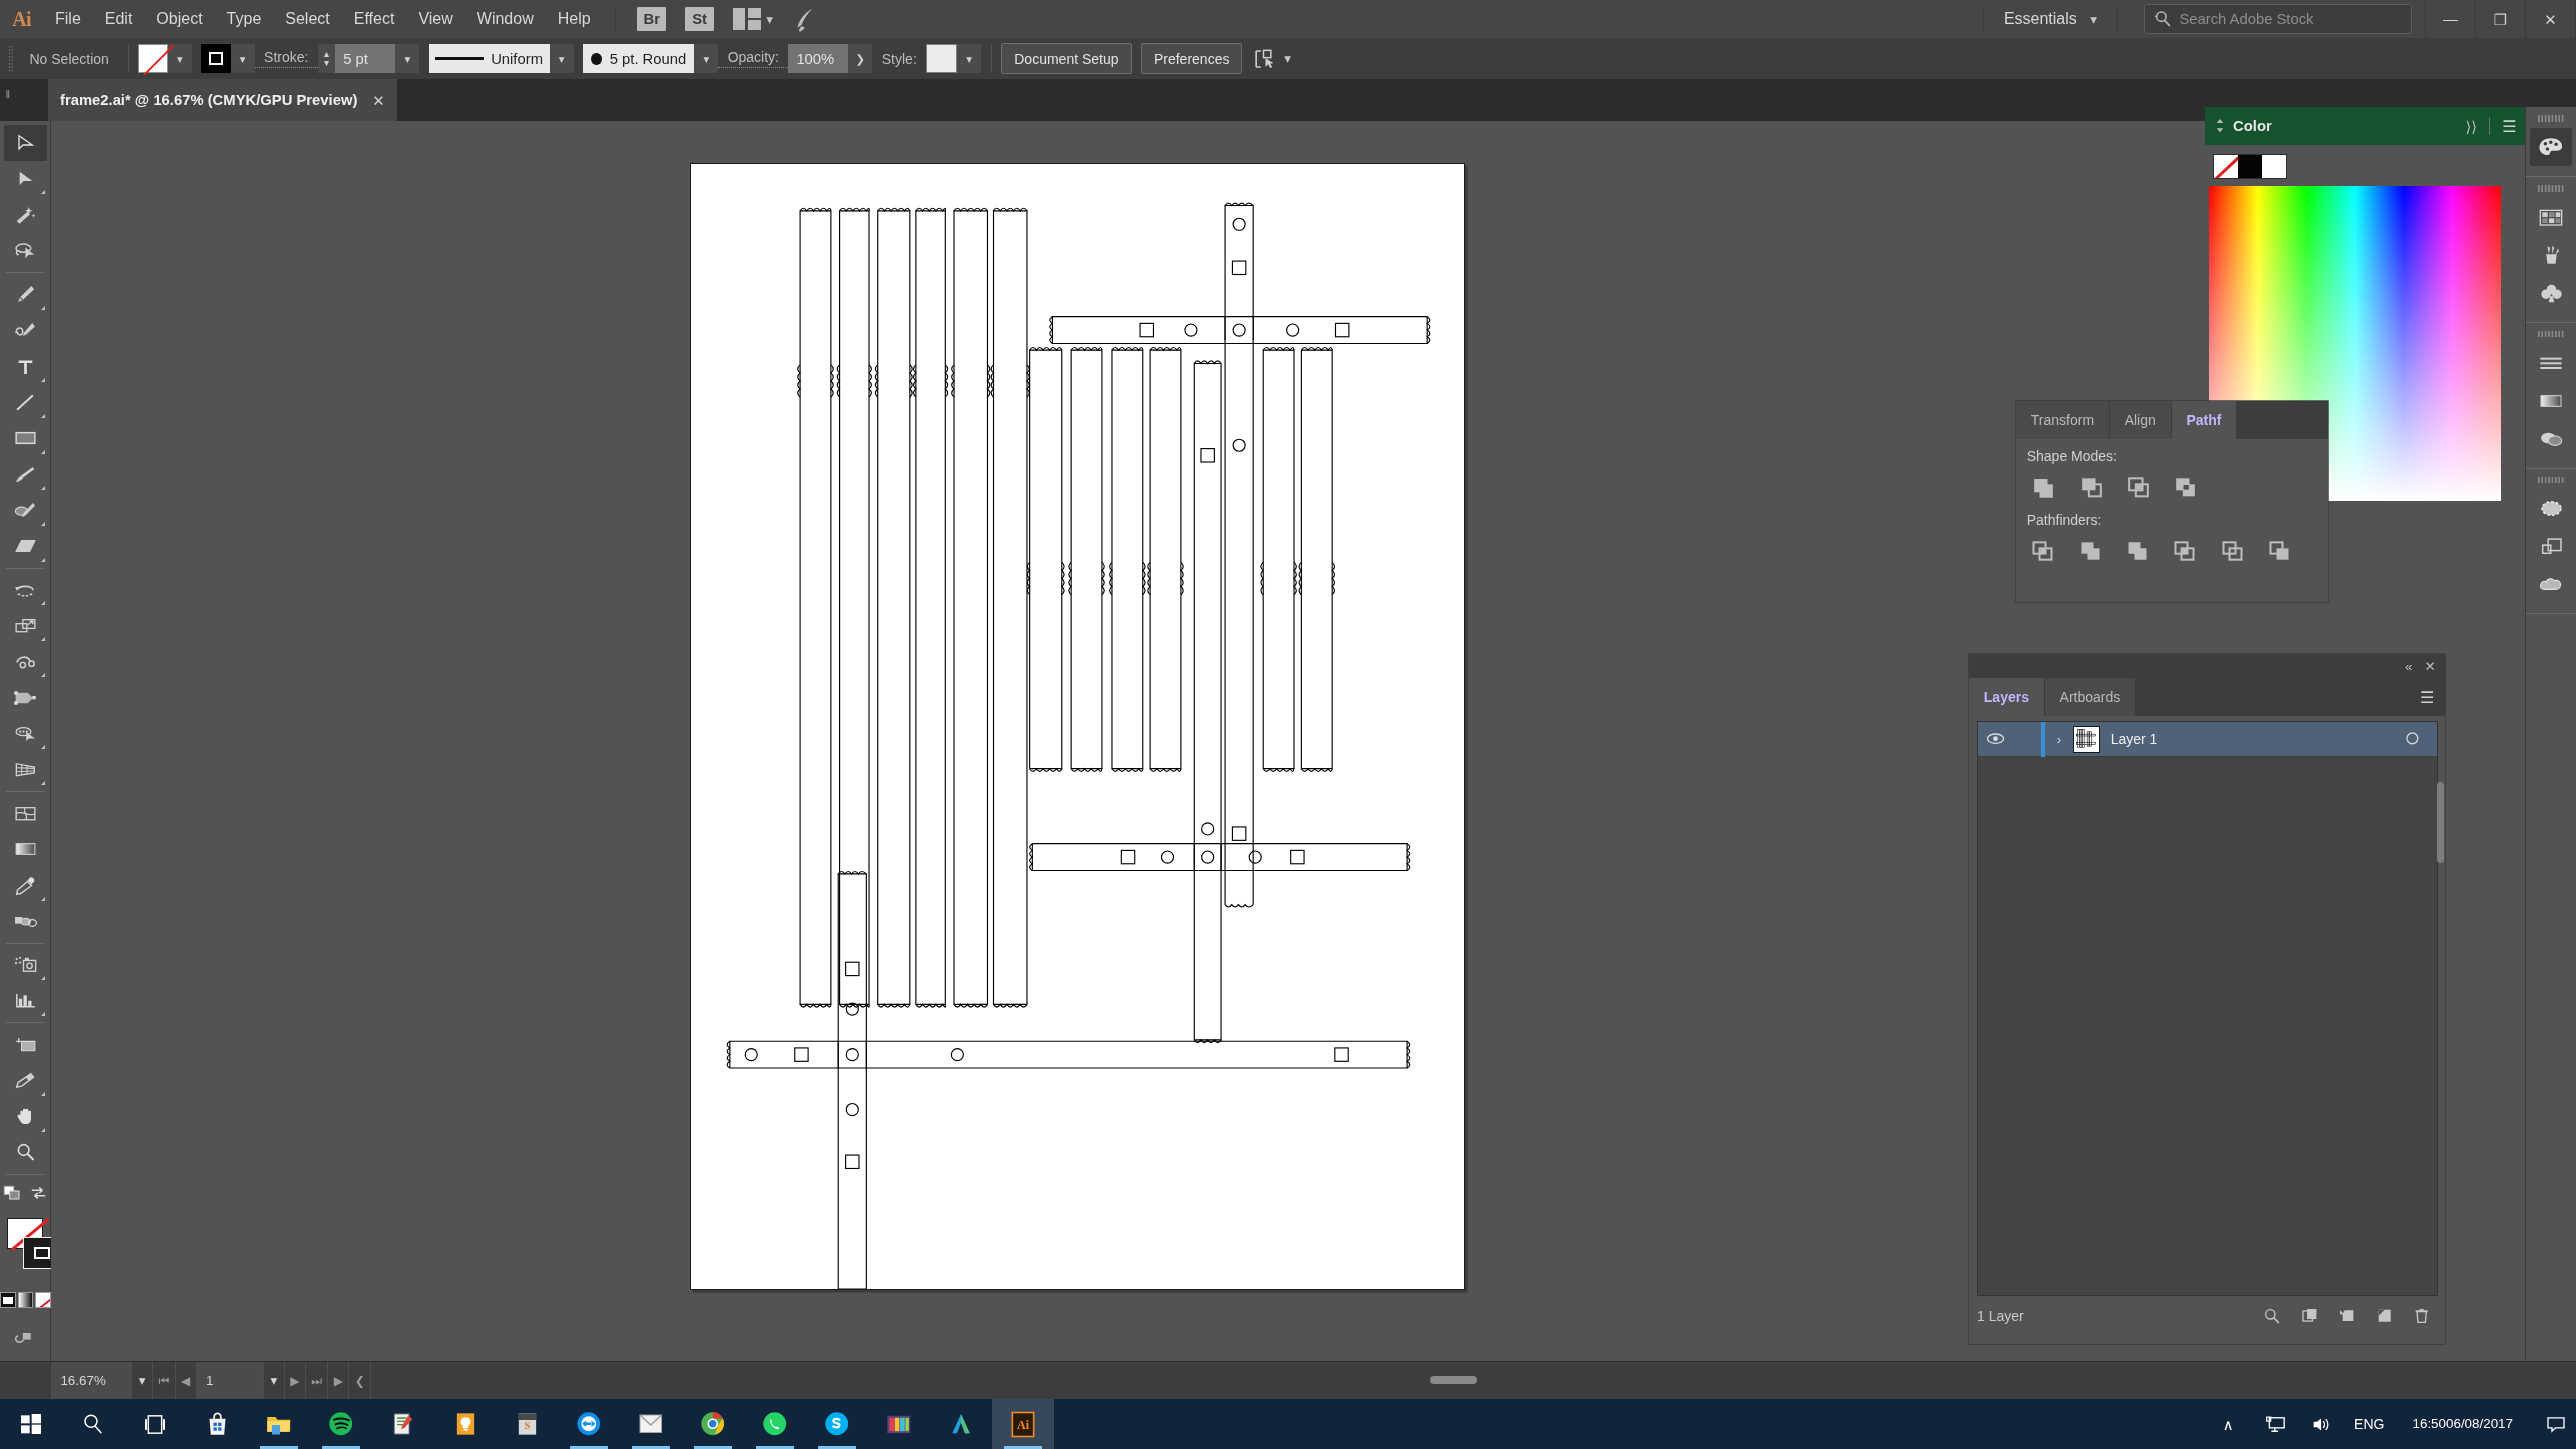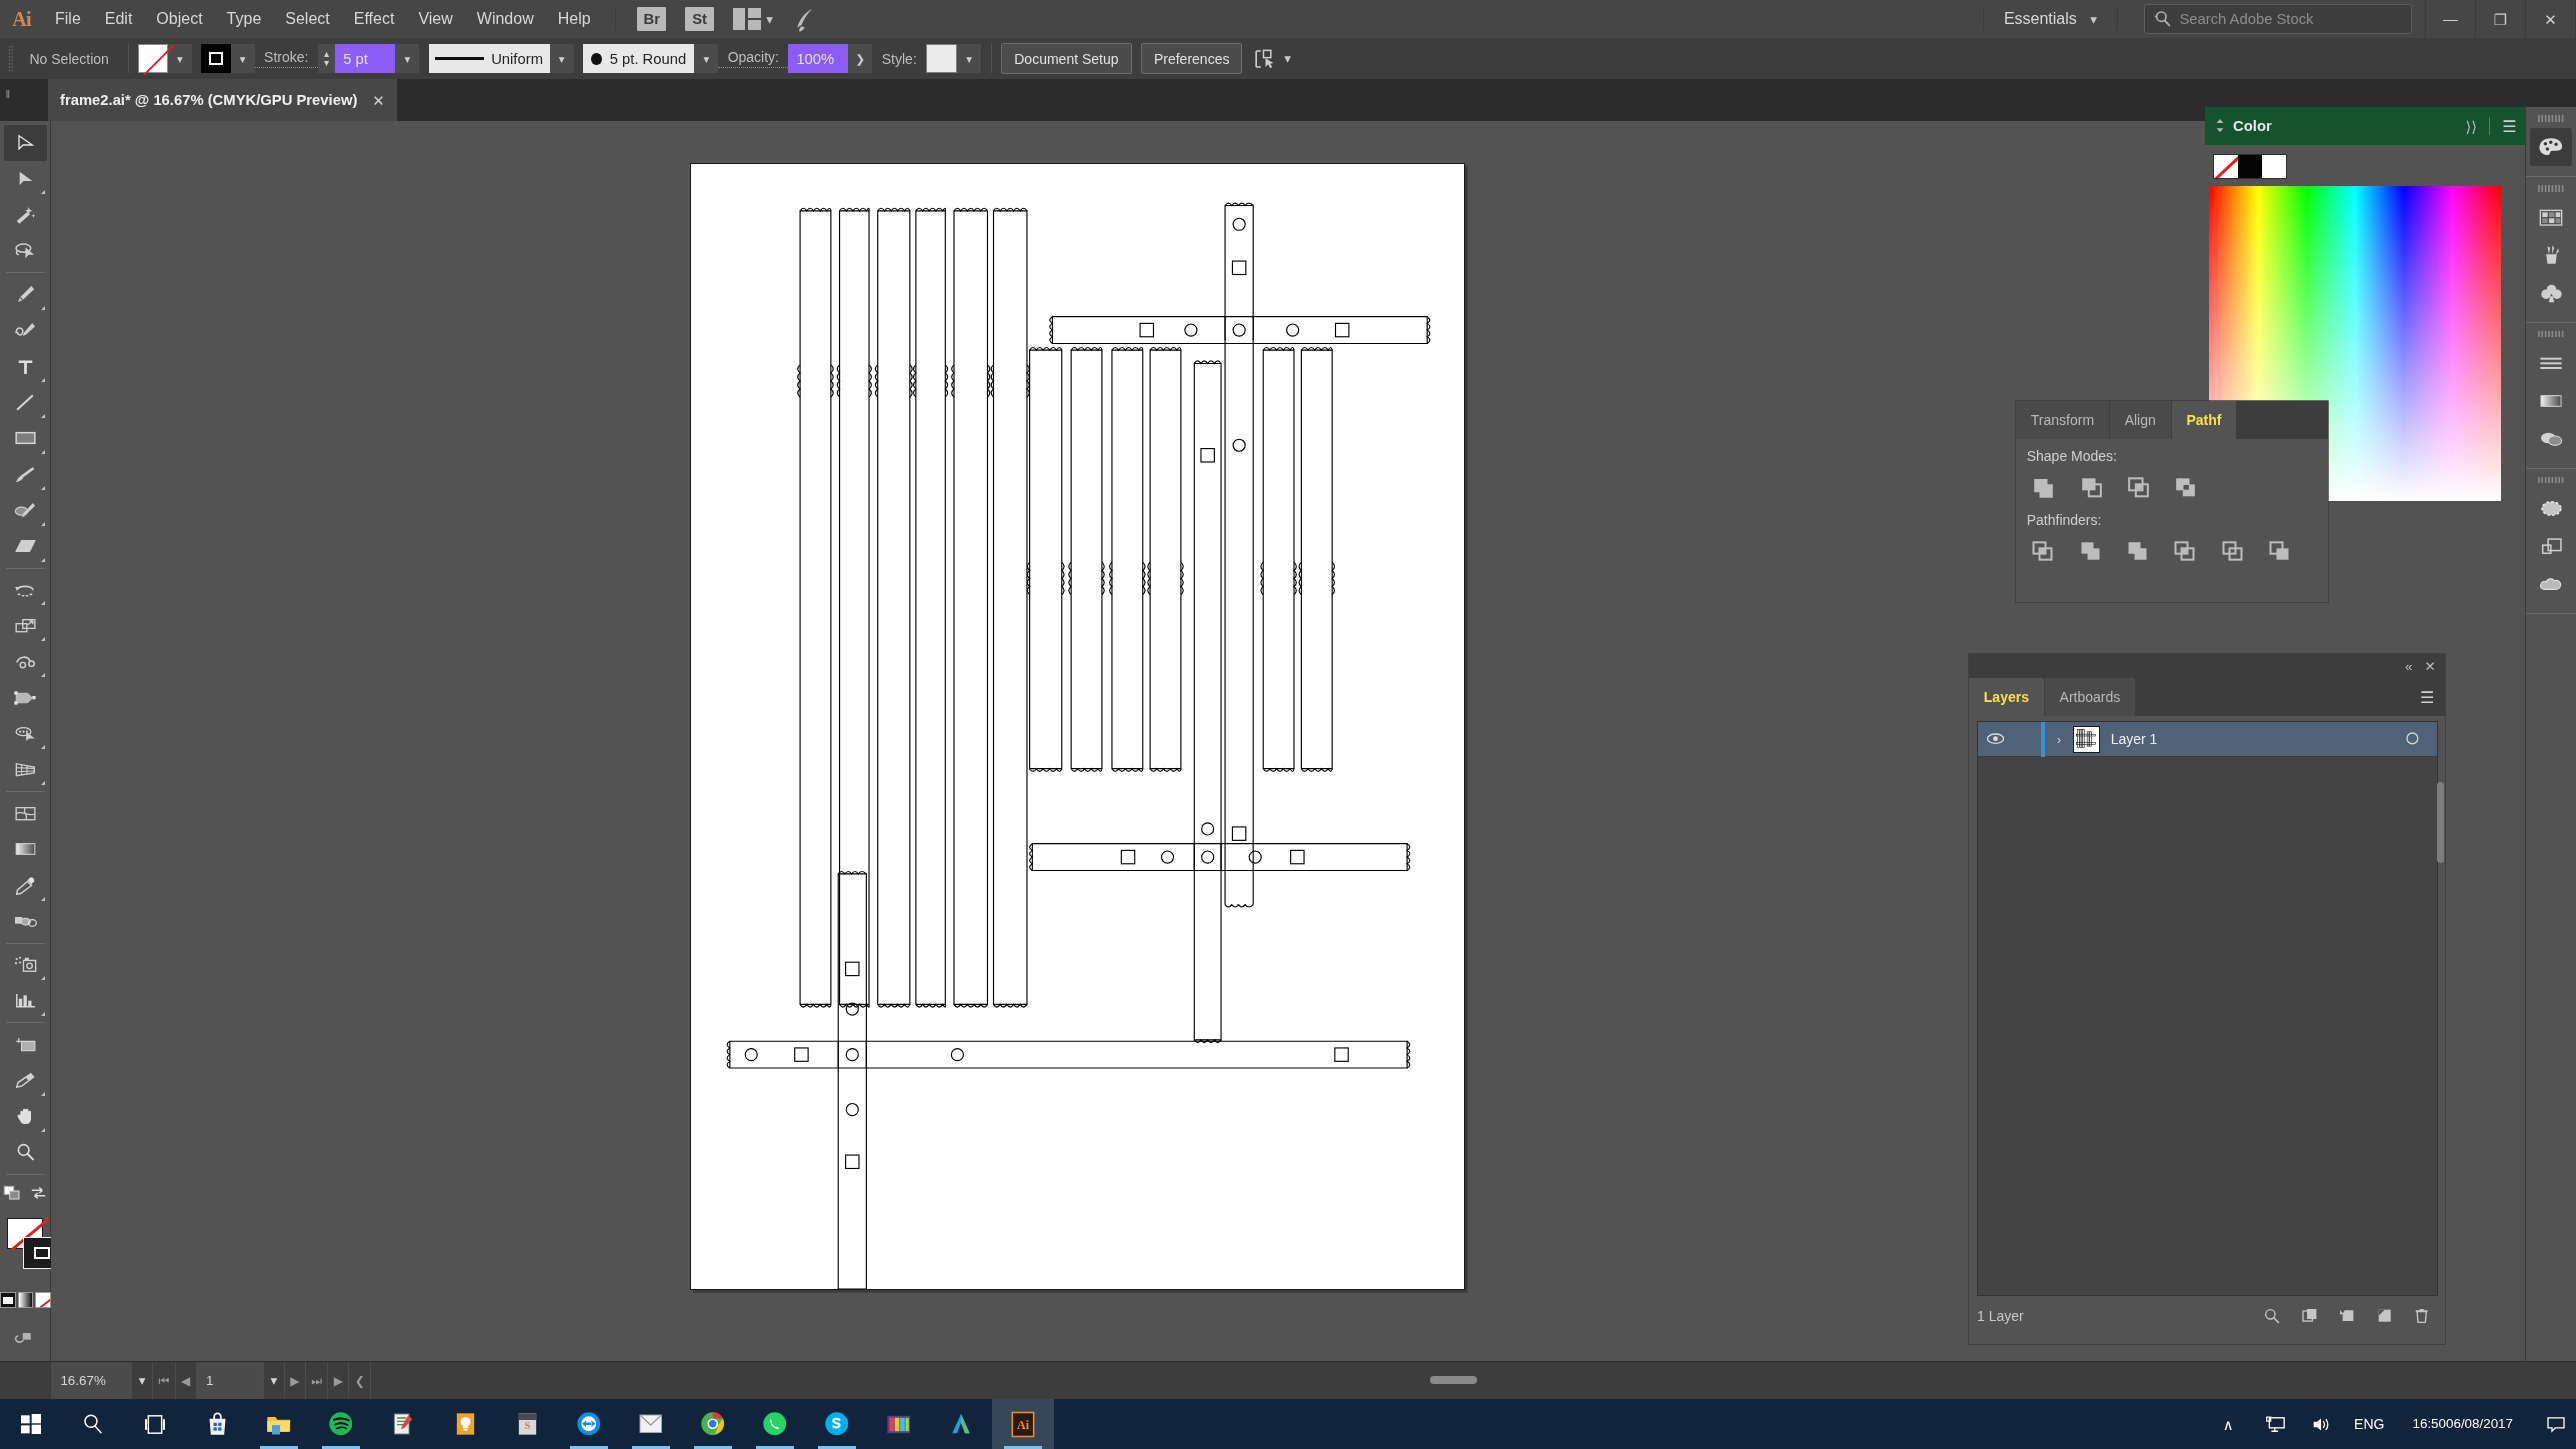--- a/index.html
+++ b/index.html
@@ -63,21 +63,21 @@
     content:''; position:absolute; left:-1.3px; top:50%; width:42px; height:2px;
     background:#e02020; transform:rotate(-45deg); transform-origin:center;
   }
   .swatch-stroke { width:29.5px;height:29.5px;background:#000;display:flex;align-items:center;justify-content:center; }
   .swatch-stroke i { width:13.4px;height:13.4px;border:2.7px solid #fff; display:block;}
   .mini-chev { width:24px;height:29.5px;background:#4b4b4b;display:flex;align-items:center;
                justify-content:center;color:#d0d0d0;font-size:11.4px; }
   .stepper { width:17.4px;height:29.5px;background:#4b4b4b;display:flex;flex-direction:column;
              align-items:center;justify-content:center;color:#cfcfcf;font-size:8.7px;line-height:1; }
   .field {
-    height:29.5px; background:#8b5cf6; color:#e2e2e2; font-size:14.8px;
+    height:29.5px; background:#737373; color:#e2e2e2; font-size:14.8px;
     display:flex; align-items:center; padding:0 8px; min-width:60px;
   }
   .uniform-box {
     height:29.5px; background:#e8e8e8; color:#242424; font-size:14.8px;
     display:flex; align-items:center; padding:0 6.7px; width:121px; justify-content:flex-end;
   }
   .uniform-box .line { width:54px;height:2.7px;background:#111;margin-right:6.7px; }
   .cap-box {
     height:29.5px; background:#e8e8e8; color:#242424; font-size:14.8px;
     display:flex; align-items:center; padding:0 8px; gap:8px;
@@ -145,21 +145,21 @@
 
   
   .panel { position:absolute; background:#535353; }
   .panel-head {
     height:38px; display:flex; align-items:center; background:#3d3d3d; padding:0 9.4px;
   }
   .panel-title { font-size:14.8px; color:#e8e8e8; font-weight:bold; }
   .tabrow { display:flex; background:#3d3d3d; height:38px; }
   .ptab { padding:0 14.8px; height:38px; display:flex; align-items:center; font-size:14px;
           color:#b9b9b9; background:#4a4a4a; border-right:0.7px solid #3d3d3d;}
-  .ptab.active { background:#535353; color:#fde047; font-weight:bold; }
+  .ptab.active { background:#535353; color:#c4b5fd; font-weight:bold; }
 
   
   .color-panel { left:2205px; top:107px; width:321px; height:295px; }
   .color-panel .panel-head { background:#14532d; }
   .color-swatches { display:flex; margin:9.4px 0 0 8px; border:1.3px solid #2e2e2e; width:74px;}
   .cs { width:24px;height:23px; }
   .cs.none { background:#fff; position:relative; overflow:hidden; }
   .cs.none:after{content:'';position:absolute;left:-3.4px;top:9.4px;width:36px;height:2.7px;background:#e02020;transform:rotate(-43deg);}
   .cs.black { background:#050505; }
   .cs.white { background:#ffffff; }

